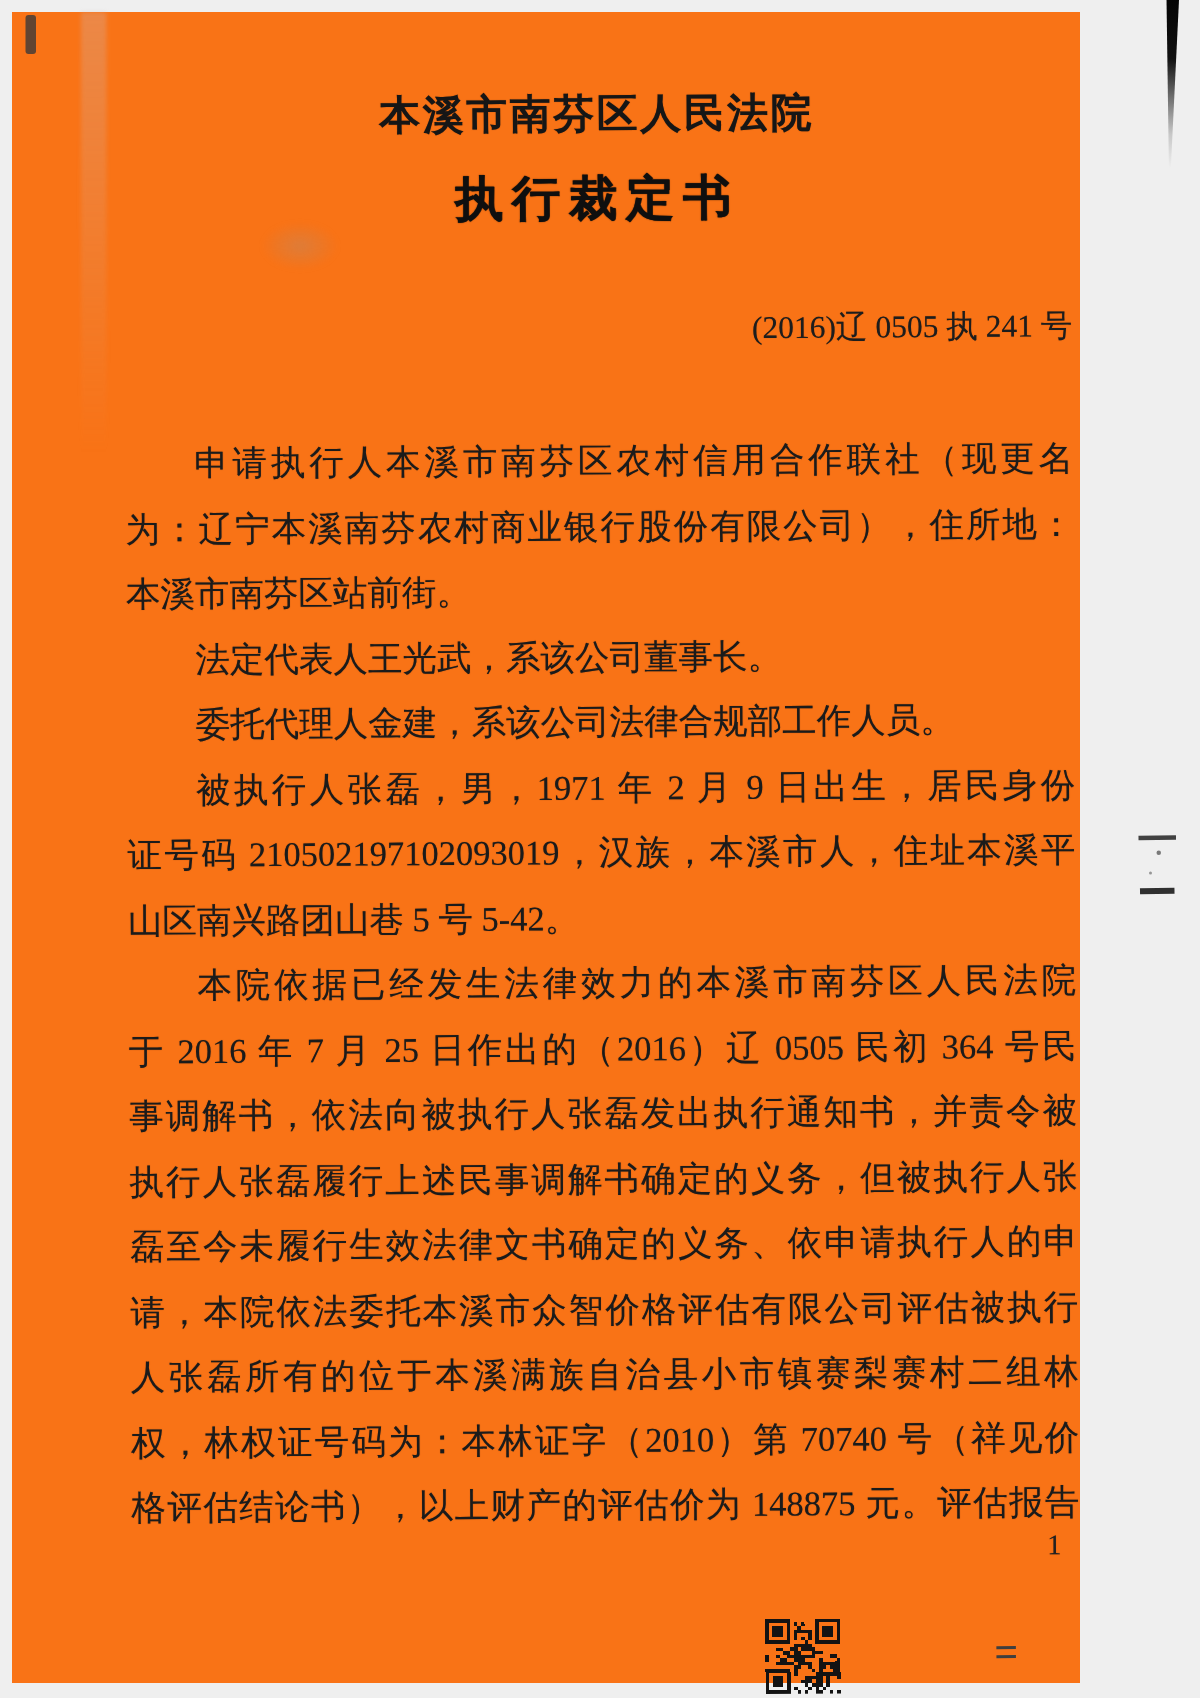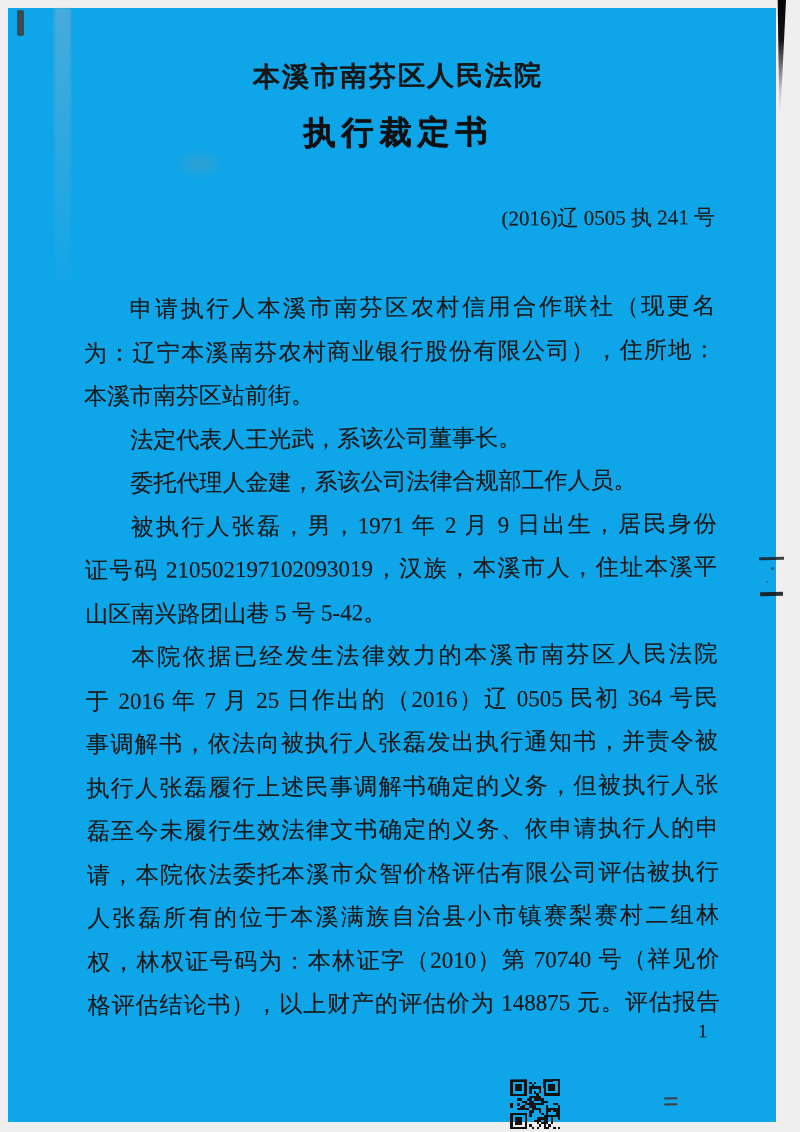--- a/index.html
+++ b/index.html
@@ -2,22 +2,22 @@
 <html lang="zh"><head>
 <meta charset="utf-8">
 <style>
   html,body{margin:0;padding:0;}
   body{
     width:800px;height:1132px;position:relative;overflow:hidden;
     background:#efefef;
     font-family:"Liberation Serif","DejaVu Serif",serif;
   }
   .sheet{
-    position:absolute;left:8px;top:8px;width:768px;height:1114px;
-    background:#0ea5e9;
+    position:absolute;left:8px;top:8px;width:712px;height:1114px;
+    background:#f97316;
   }
   .sheet-inner{
     position:absolute;inset:0;
     transform:rotate(-0.35deg);
     transform-origin:400px 560px;
     color:#1c1c1c;
   }
   
   .heading{
     position:absolute;top:46px;left:77px;width:632px;

